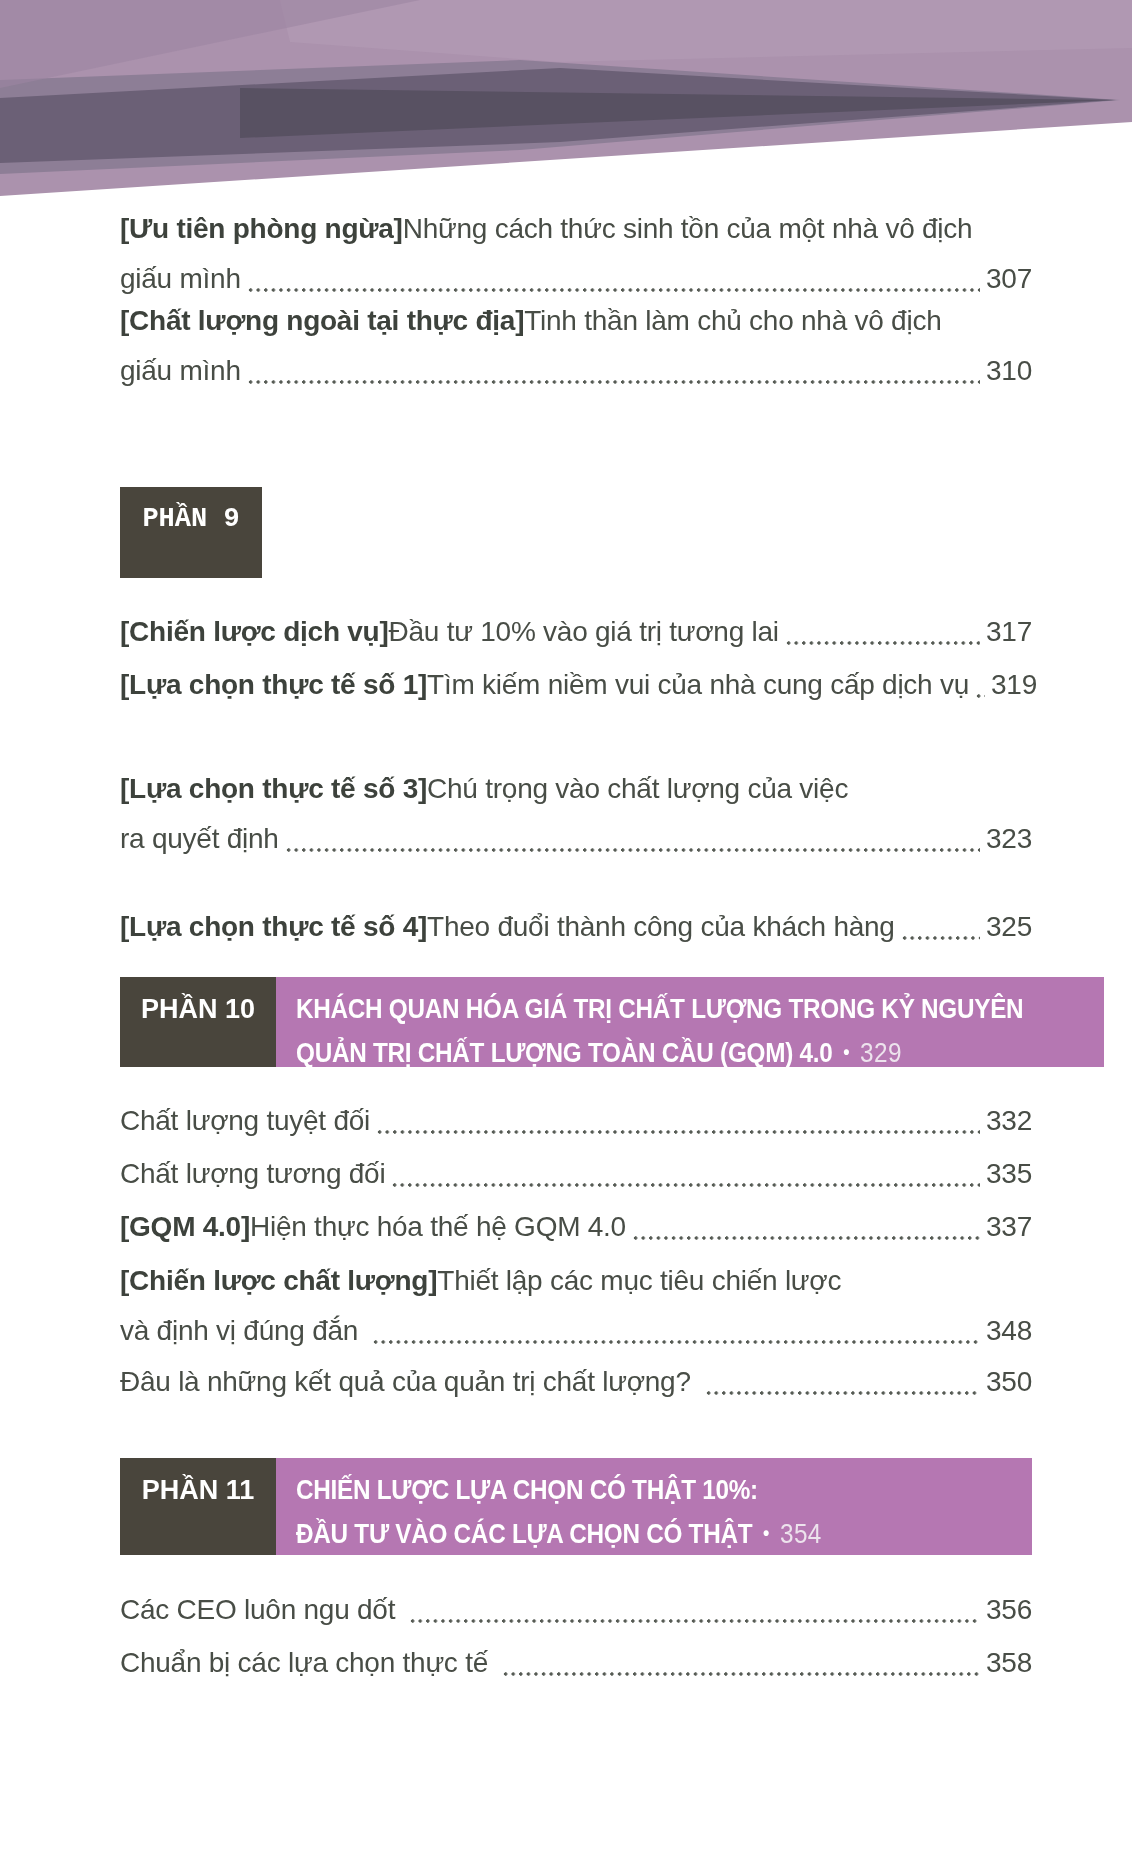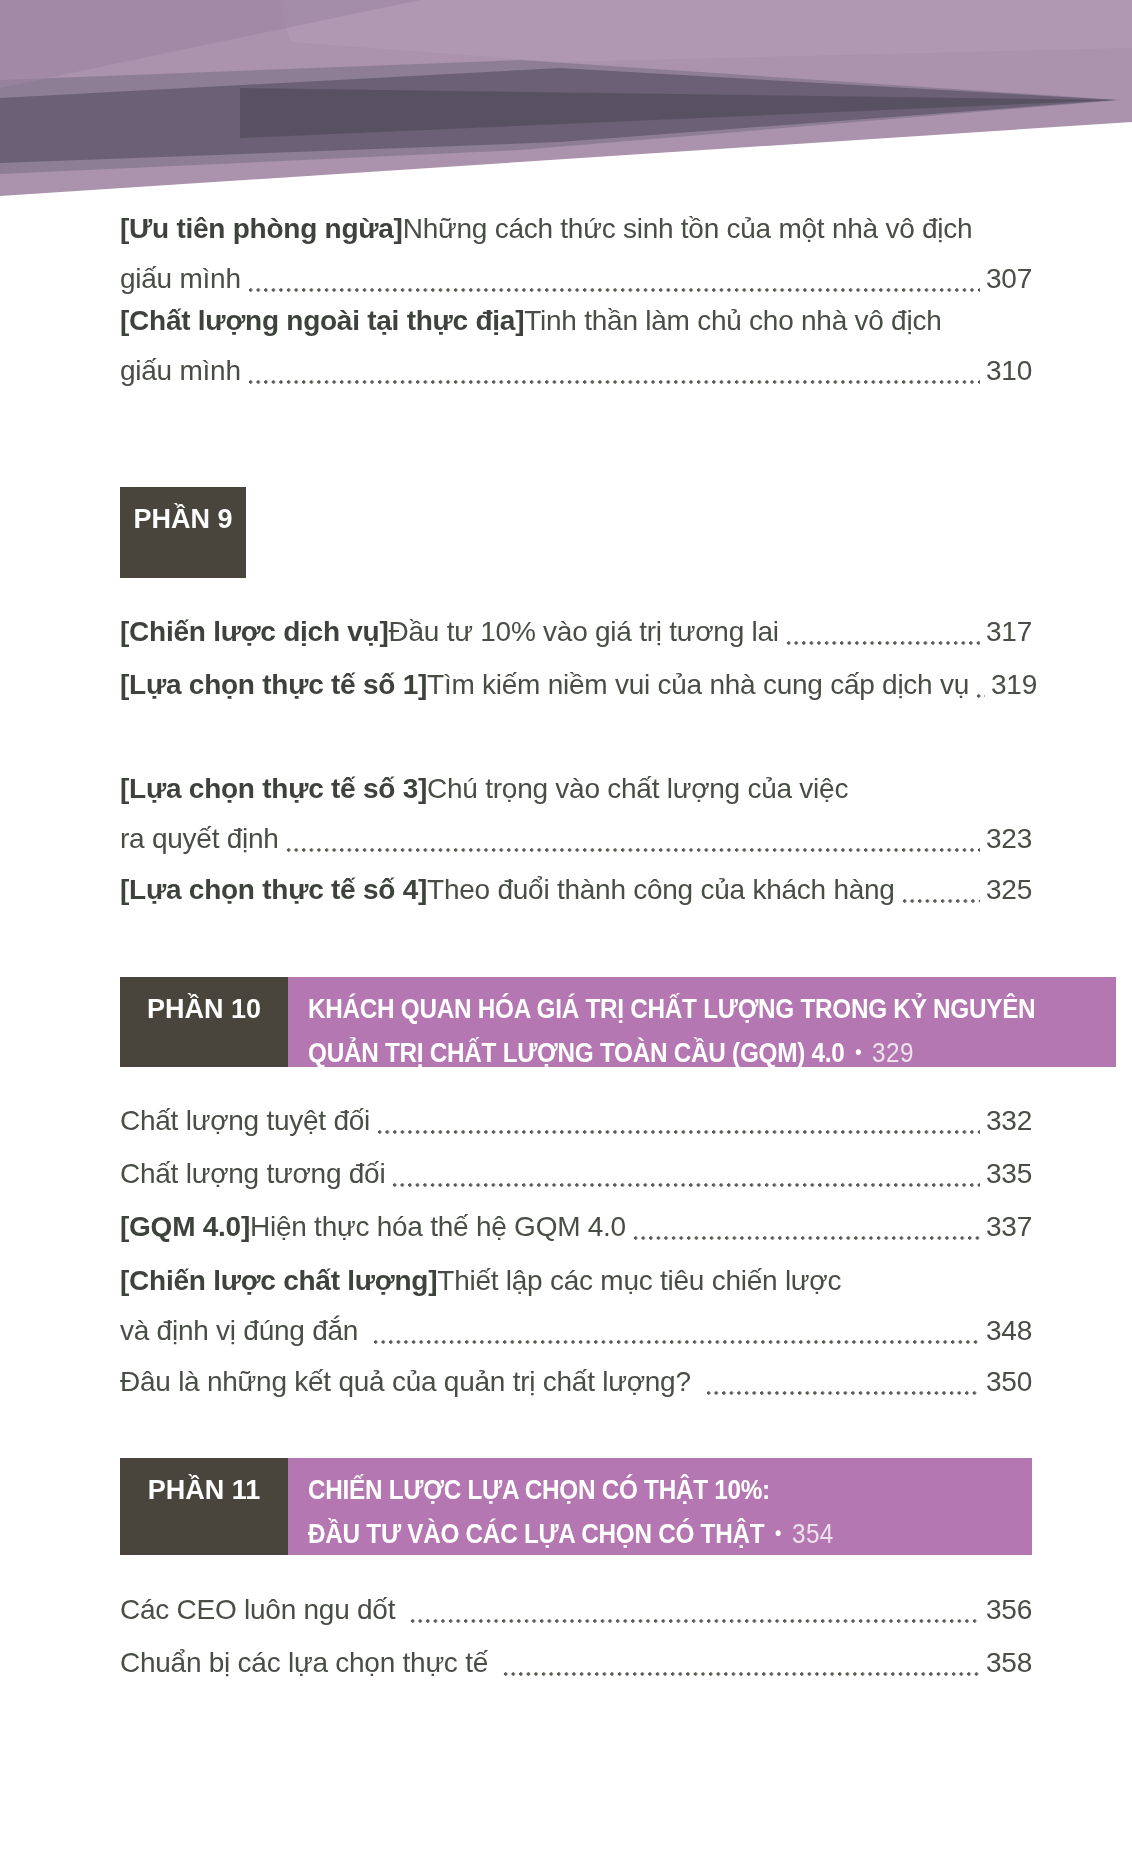--- a/index.html
+++ b/index.html
@@ -21,25 +21,25 @@
   .dots{
     flex:1 1 auto; min-width:10px; margin:0 6px 0 6px;
     background-image:radial-gradient(circle at 3.6px 36px,#565b54 1.45px,rgba(0,0,0,0) 1.95px);
     background-size:7.6px 50px; background-repeat:repeat-x;
   }
   .pg{flex:0 0 auto;}
   .gap-before-dots .dots{margin-left:14px;}
   
   .banner{position:absolute; left:120px; width:912px; display:flex;}
   .part{
-    flex:0 0 auto; width:168px; background:#49453c; color:#ffffff;
+    flex:0 0 auto; width:156px; background:#49453c; color:#ffffff;
     font-weight:bold; font-size:27px; line-height:44px; padding-top:10px;
     text-align:center; box-sizing:border-box;
   }
-  .banner--p9 .part{width:126px;}
+  .banner--p9 .part{width:142px;font-family:Liberation Mono, monospace;}
   .btitle{
     flex:1 1 auto; background:#b577b2; color:#ffffff;
     font-weight:bold; font-size:27px; line-height:44px;
     padding:10px 0 0 20px; box-sizing:border-box;
   }
   .btl{display:block; white-space:nowrap; transform:scaleX(0.9); transform-origin:0 50%; letter-spacing:-0.3px;}
   .bdot{font-size:20px; margin:0 12px; position:relative; top:-3px; color:#ffffff;}
   .bnum{font-weight:normal; color:#ede3ed; letter-spacing:0.5px;}
 </style>
 </head>
@@ -108,21 +108,21 @@
         <span class="lbl">[Lựa chọn thực tế số 3]</span>
         <span class="txt">Chú trọng vào chất lượng của việc</span>
       </div>
     <div class="row">
         <span class="txt">ra quyết định</span>
         <span class="dots"></span>
         <span class="pg">323</span>
       </div>
   </div>
 
-  <div class="entry" style="top:865px">
+  <div class="entry" style="top:902px">
     <div class="row">
         <span class="lbl">[Lựa chọn thực tế số 4]</span>
         <span class="txt">Theo đuổi thành công của khách hàng</span>
         <span class="dots"></span>
         <span class="pg">325</span>
       </div>
   </div>
 
   <div class="banner" style="top:977px;height:90px">
     <div class="part">PHẦN 10</div>

